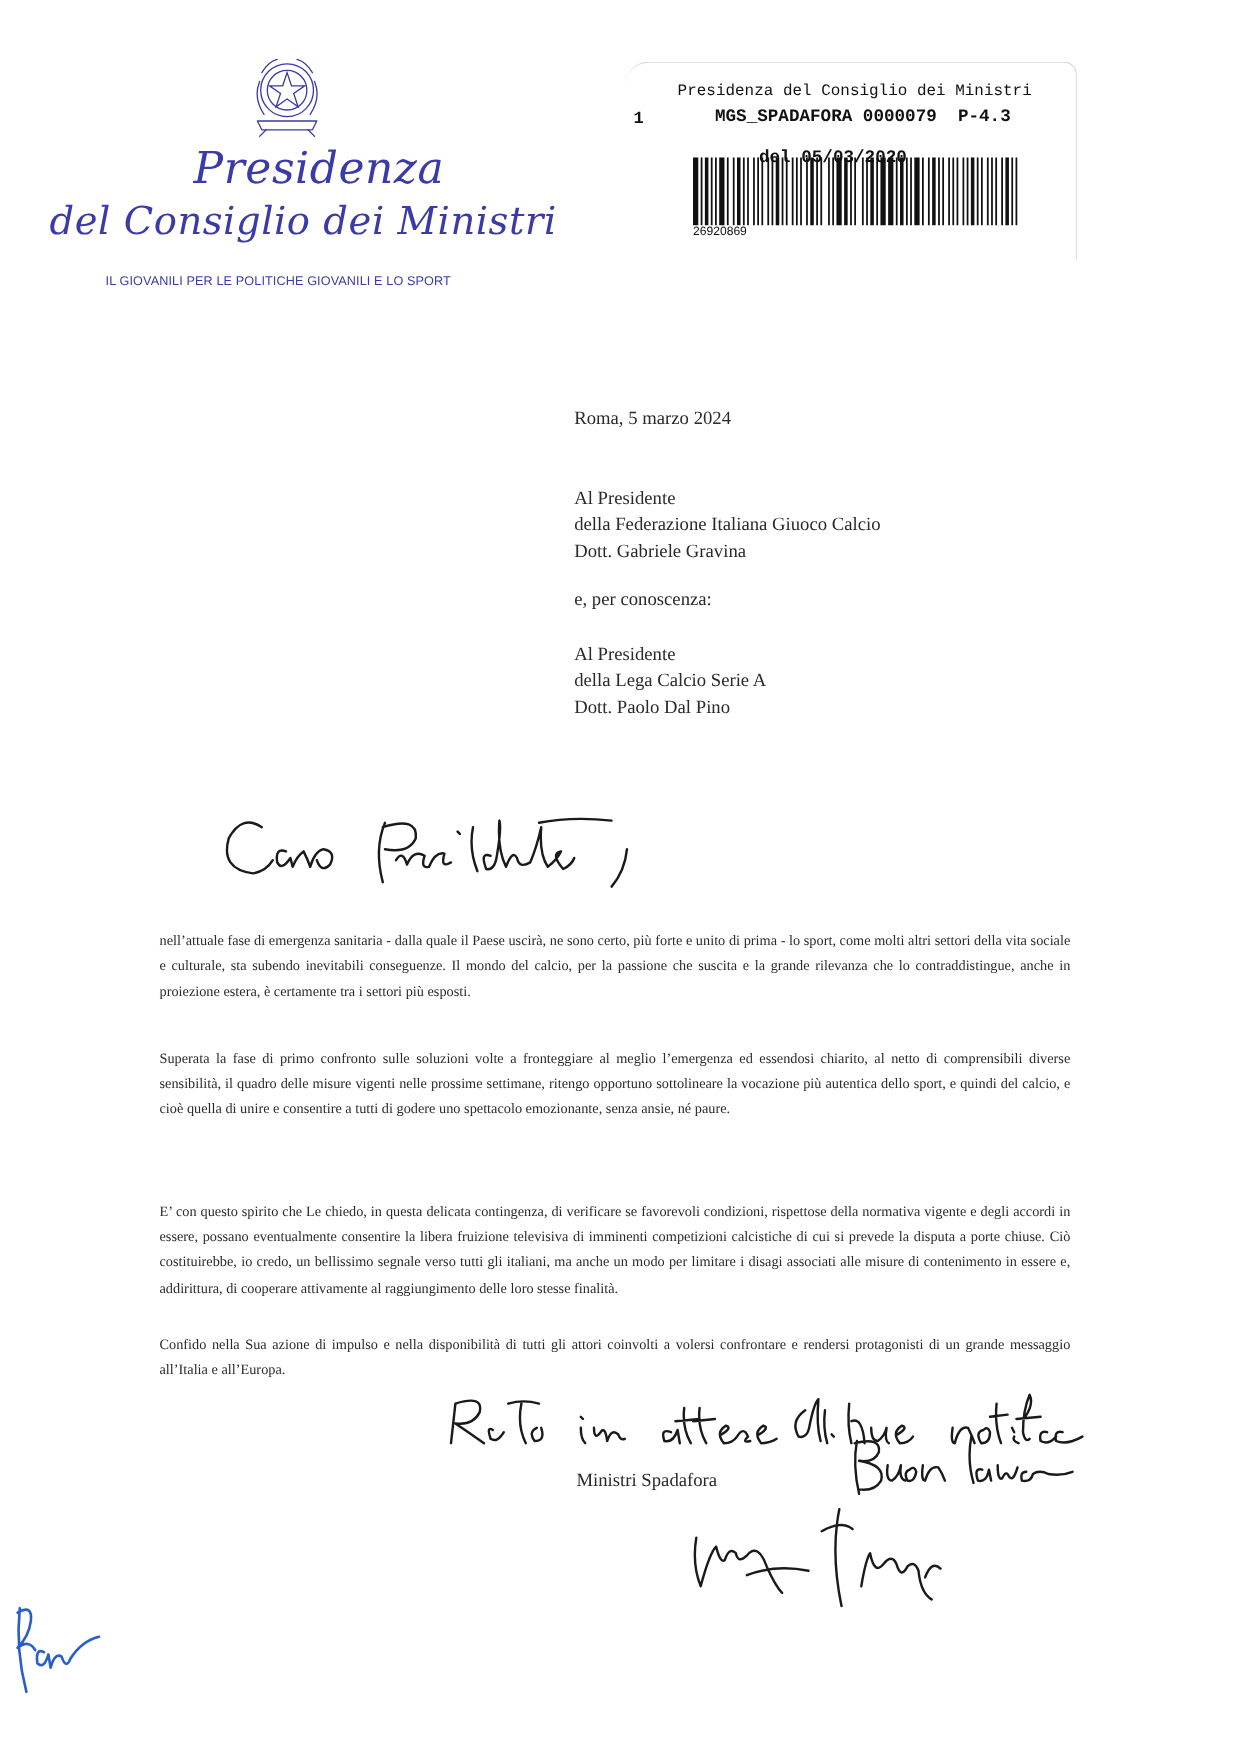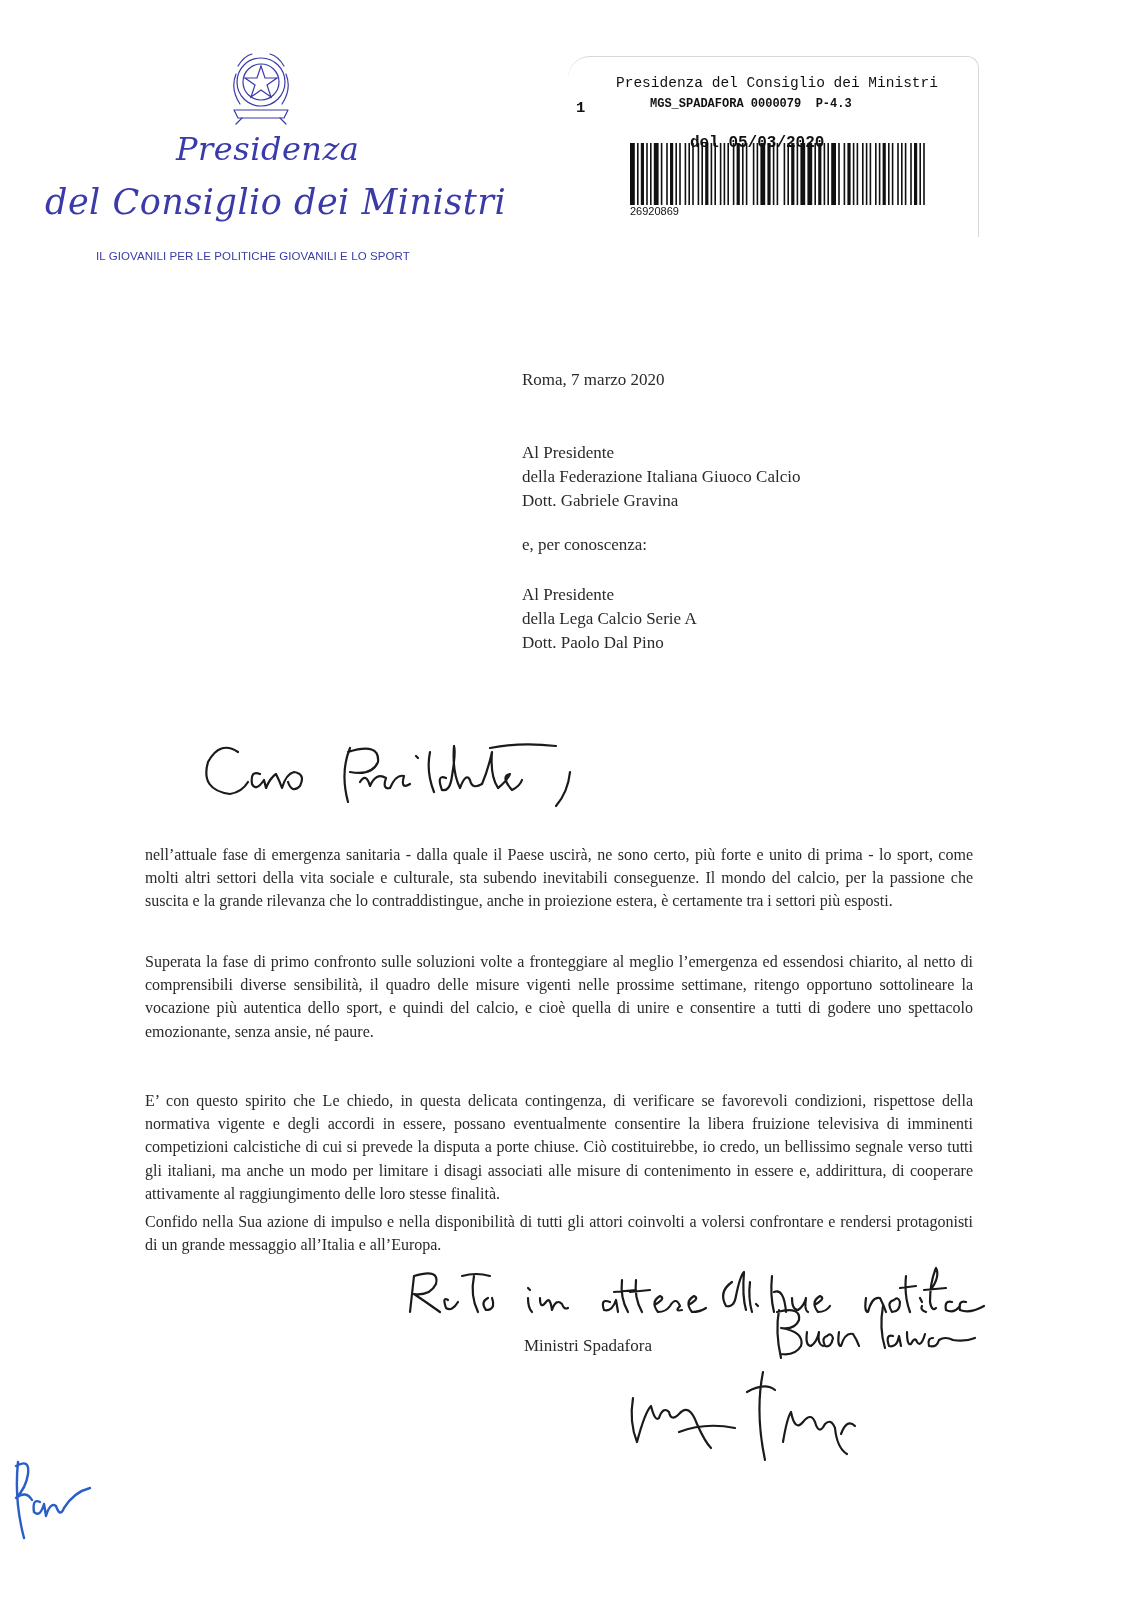--- a/index.html
+++ b/index.html
@@ -1,44 +1,44 @@
 <!DOCTYPE html>
 <html><head>
   <meta charset="utf-8">
   <style>
     html, body { margin: 0; padding: 0; background: #ffffff; }
     body { width: 1123px; height: 1600px; position: relative; overflow: hidden; font-family: "Liberation Serif", serif; color: #2a2a2a; }
     .abs { position: absolute; }
 
     
     .emblem { left: 222px; top: 44px; width: 78px; height: 82px; }
-    .lh-line1 { left: 176px; top: 130px; font-family: "DejaVu Serif", serif; font-style: italic; font-size: 32px; color: #3a3aa8; letter-spacing: 0.5px; }
+    .lh-line1 { left: 176px; top: 130px; font-family: "DejaVu Serif", serif; font-style: italic; font-size: 40px; color: #3a3aa8; letter-spacing: 0.5px; }
     .lh-line2 { left: 45px; top: 182px; font-family: "DejaVu Serif", serif; font-style: italic; font-size: 35px; color: #3a3aa8; letter-spacing: 0.5px; white-space: nowrap; text-align: right; }
     .lh-sub { left: 96px; top: 250px; font-family: "Liberation Sans", sans-serif; font-size: 11.5px; color: #3a3aa8; letter-spacing: 0.1px; white-space: nowrap; }
 
     
     .label { left: 568px; top: 56px; width: 410px; height: 180px; border-top: 1px solid #d8d8d8; border-right: 1px solid #d8d8d8; border-top-left-radius: 22px; border-top-right-radius: 12px; }
     .lbl-t { font-family: "Liberation Mono", monospace; color: #111; white-space: nowrap; position: absolute; }
     .lbl-1 { left: 616px; top: 75px; font-size: 14.5px; }
     .lbl-num { left: 576px; top: 99px; font-size: 15.5px; font-weight: bold; }
-    .lbl-2 { left: 650px; top: 97px; font-size: 12px; font-weight: bold; }
+    .lbl-2 { left: 650px; top: 97px; font-size: 16px; font-weight: bold; }
     .lbl-3 { left: 690px; top: 134px; font-size: 16px; font-weight: bold; }
     .barcode { left: 630px; top: 143px; width: 296px; height: 62px; }
     .lbl-code { left: 630px; top: 205px; font-size: 11px; font-family: "Liberation Sans", sans-serif; color: #111; }
 
     
     .date { left: 522px; top: 370px; font-size: 17px; }
     .addr { left: 522px; font-size: 17px; line-height: 24px; }
     .addr1 { top: 441px; }
     .cc { left: 522px; top: 535px; font-size: 17px; }
     .addr2 { top: 583px; }
 
     .salutation { left: 190px; top: 712px; width: 400px; height: 100px; }
 
-    .para { left: 145px; width: 828px; font-size: 16px; line-height: 23.2px; text-align: justify; }
+    .para { left: 145px; width: 828px; font-size: 13px; line-height: 23.2px; text-align: justify; }
     .p1 { top: 843px; }
     .p2 { top: 950px; }
     .p3 { top: 1089px; }
     .p4 { top: 1210px; }
 
     .hw-closing { left: 400px; top: 1262px; width: 600px; height: 60px; }
     .hw-buon { left: 765px; top: 1302px; width: 220px; height: 60px; }
     .signer { left: 524px; top: 1336px; font-size: 17px; }
     .signature { left: 615px; top: 1362px; width: 300px; height: 100px; }
     .initials { left: 10px; top: 1450px; width: 90px; height: 100px; }
@@ -132,21 +132,21 @@
       <rect x="270.9999999999997" y="0" width="1.6" height="62" fill="#111"></rect>
       <rect x="274.7999999999997" y="0" width="1.6" height="62" fill="#111"></rect>
       <rect x="280.19999999999976" y="0" width="1.6" height="62" fill="#111"></rect>
       <rect x="283.9999999999998" y="0" width="3.2" height="62" fill="#111"></rect>
       <rect x="289.39999999999975" y="0" width="1.6" height="62" fill="#111"></rect>
       <rect x="293.19999999999976" y="0" width="1.6" height="62" fill="#111"></rect>
     </svg>
 </div>
 <div class="abs lbl-code">26920869</div>
 
-<div class="abs date">Roma, 7 marzo 2020</div>
+<div class="abs date">Roma, 5 marzo 2024</div>
 
 <div class="abs addr addr1">
   <div>Al Presidente</div>
   <div>della Federazione Italiana Giuoco Calcio</div>
   <div>Dott. Gabriele Gravina</div>
 </div>
 
 <div class="abs cc">e, per conoscenza:</div>
 
 <div class="abs addr addr2">

